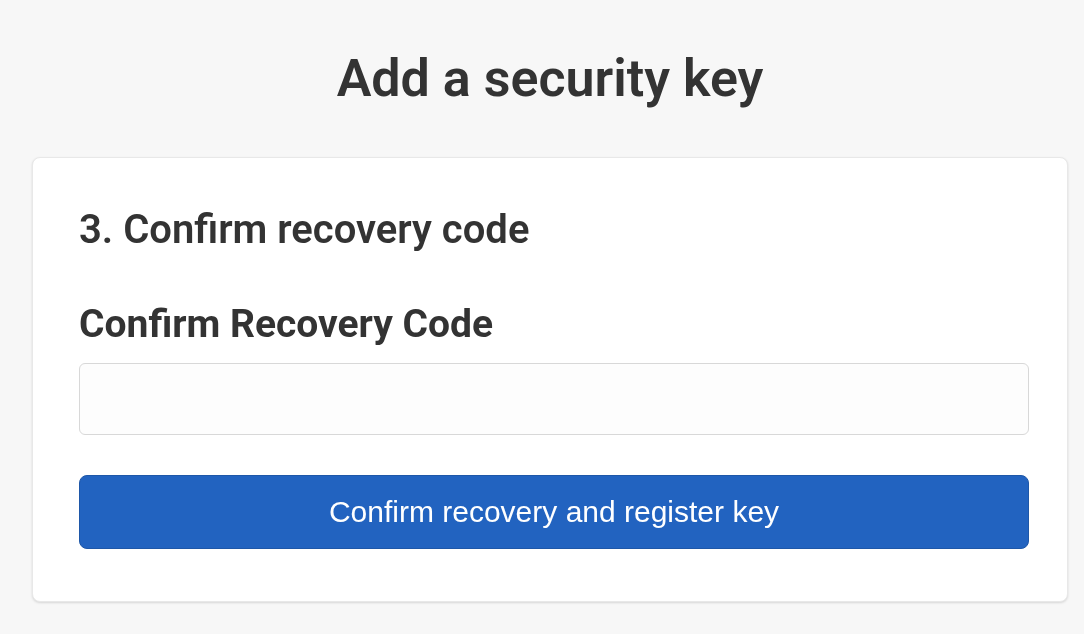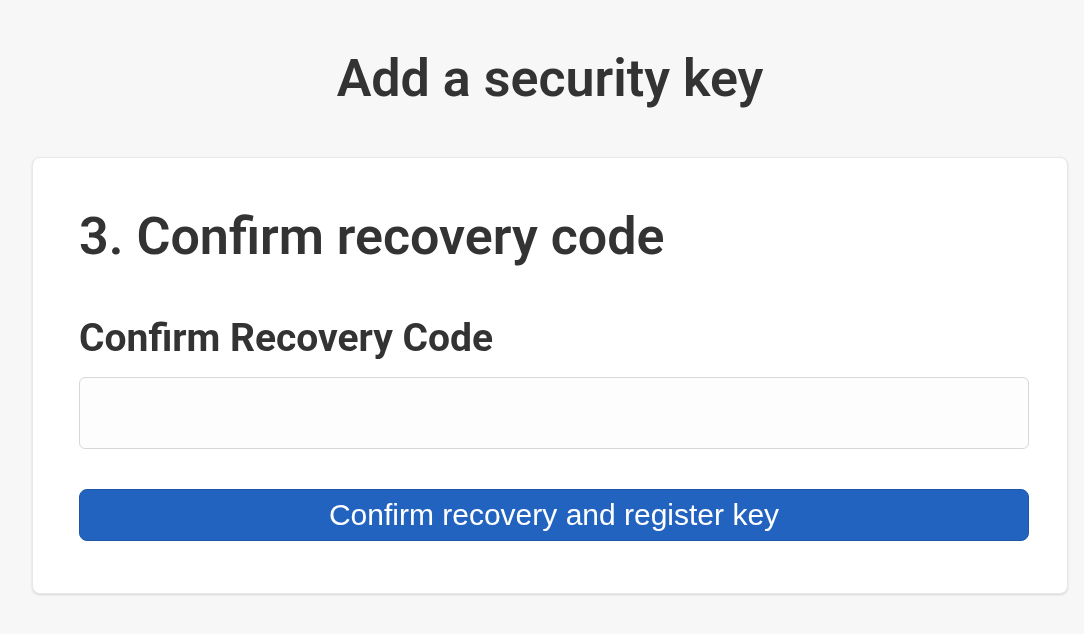--- a/index.html
+++ b/index.html
@@ -24,21 +24,21 @@
     }
     .card {
       background-color: #ffffff;
       border-radius: 8px;
       margin: 0 24px;
       padding: 44px 42px 48px 42px;
       box-shadow: 0 1px 3px rgba(0,0,0,0.08), 0 1px 2px rgba(0,0,0,0.06);
       border: 1px solid #e8e8e8;
     }
     .step-heading {
-      font-size: 52px;
+      font-size: 40px;
       font-weight: 600;
       color: #333333;
       margin-bottom: 48px;
     }
     .field-label {
       font-size: 39px;
       font-weight: 700;
       color: #333333;
       margin-bottom: 12px;
     }
@@ -47,21 +47,21 @@
       height: 72px;
       border: 1px solid #d8d8d8;
       border-radius: 6px;
       background-color: #fdfdfd;
       font-size: 24px;
       padding: 0 16px;
       margin-bottom: 36px;
     }
     .primary-button {
       width: 100%;
-      height: 52px;
+      height: 74px;
       background-color: #2263c0;
       color: #ffffff;
       border: 1px solid #1e57a8;
       border-radius: 8px;
       font-size: 30px;
       font-weight: 400;
       cursor: pointer;
     }
   </style>
 </head>

